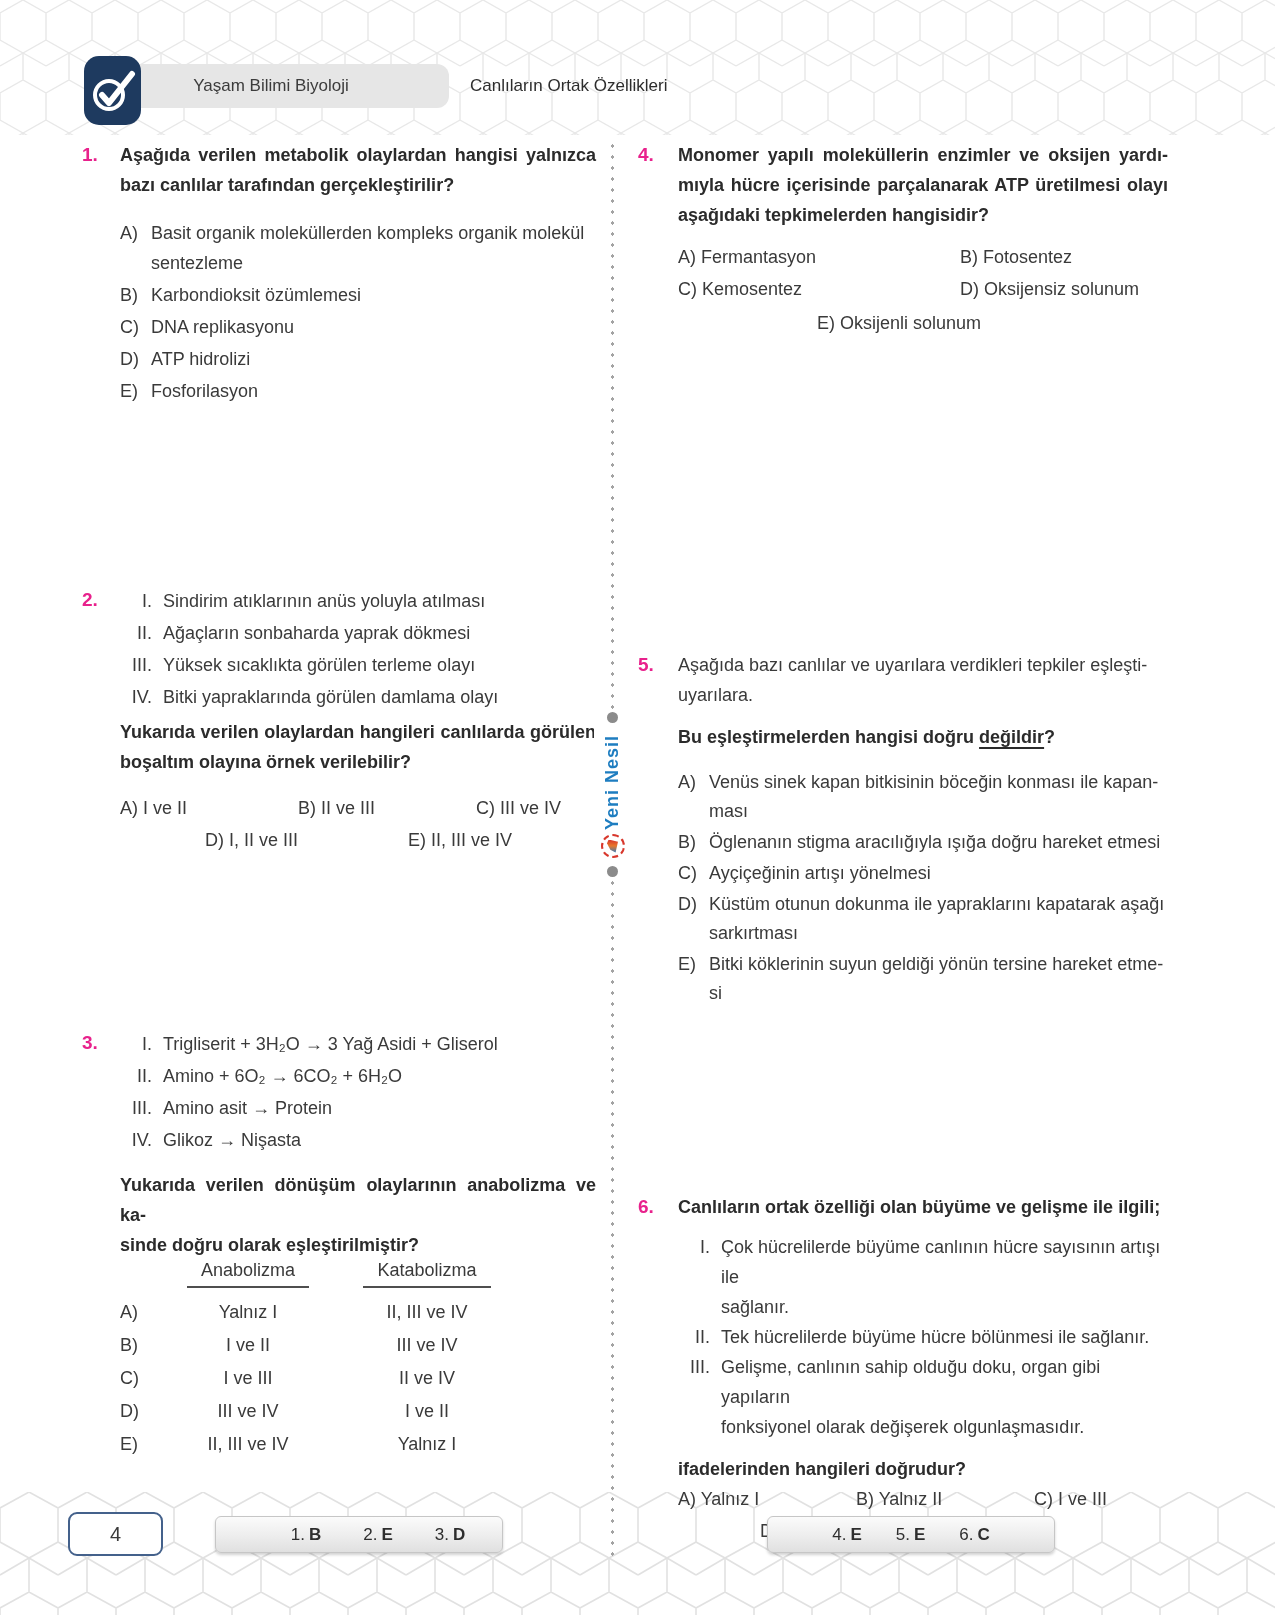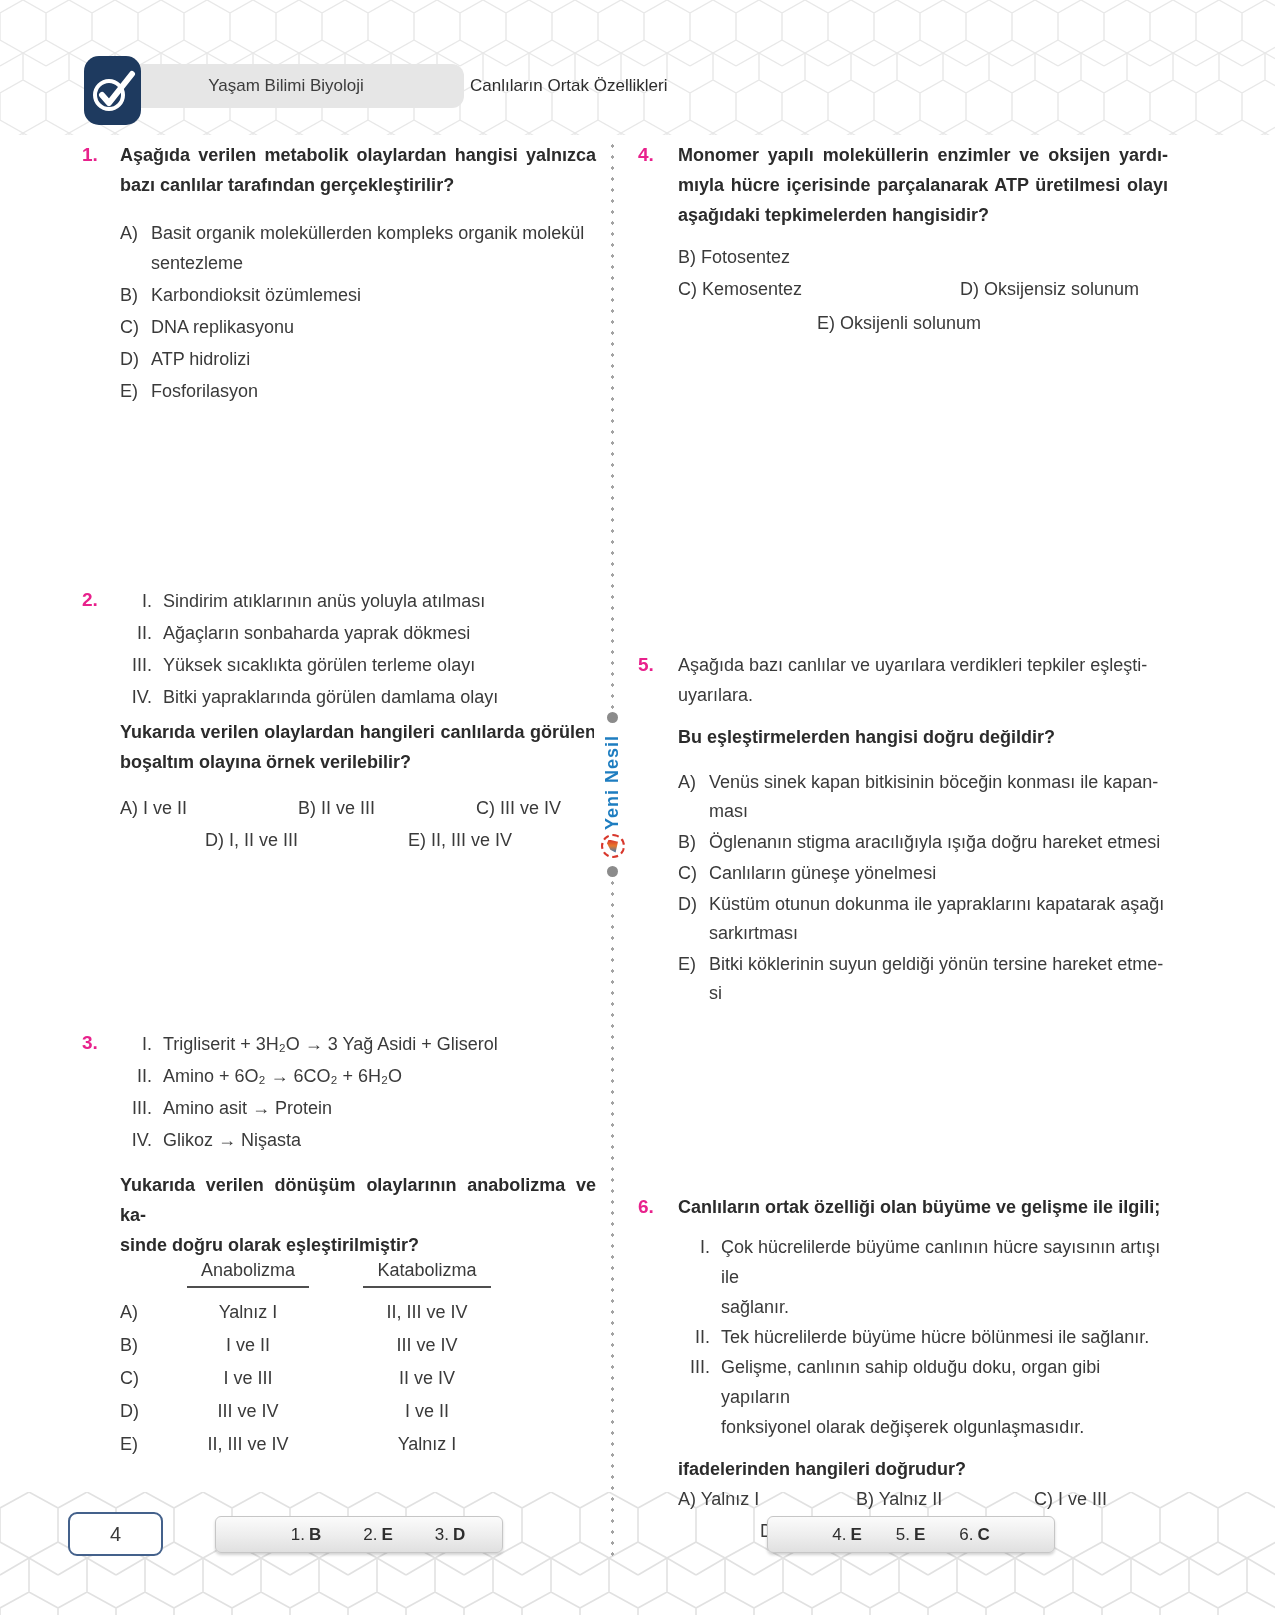--- a/index.html
+++ b/index.html
@@ -13,21 +13,21 @@
   #hex-top { top:0; height:135px; }
   #hex-bottom { top:1492px; height:123px; }
 
   
   #logo {
     position:absolute; left:84px; top:56px; width:57px; height:69px;
     background:#1e3a5f; border-radius:15px; z-index:3;
   }
   #logo svg { position:absolute; left:4px; top:6px; overflow:visible; }
   #course-bar {
-    position:absolute; left:108px; top:64px; width:356px; height:44px;
+    position:absolute; left:93px; top:64px; width:356px; height:44px;
     background:#e6e6e6; border-radius:0 12px 12px 0; z-index:2;
     display:flex; align-items:center; justify-content:center;
     font-size:17px; color:#3c3c3c;
   }
   #topic {
     position:absolute; left:470px; top:64px; height:44px; line-height:44px;
     font-size:17px; color:#2d2d2d; z-index:2;
   }
 
   
@@ -59,21 +59,21 @@
   
   #col-left  { position:absolute; left:82px;  top:140px; width:514px; }
   #col-right { position:absolute; left:638px; top:140px; width:530px; }
   .q { position:absolute; left:0; right:0; display:flex; }
   .qnum { flex:none; width:38px; font-size:19px; font-weight:bold; color:#e8218c; line-height:30px; }
   .qbody { flex:1; }
   .stem { font-size:18px; font-weight:bold; color:#2b2b2b; line-height:30px; }
   .jline { text-align:justify; text-align-last:justify; }
   .plain { font-weight:normal; color:#3a3a3a; }
   .preline { white-space:pre-line; }
-  .u { text-decoration-thickness:2px; text-underline-offset:4px; }
+  .u { text-decoration:underline; text-decoration-thickness:2px; text-underline-offset:4px; }
 
   .items { font-size:18px; line-height:32px; }
   .item { display:flex; }
   .rnum { flex:none; width:32px; text-align:right; margin-right:11px; }
 
   .opts { margin-top:10px; font-size:18px; line-height:30px; }
   .opt { display:flex; margin-bottom:2px; }
   .olet { flex:none; width:31px; }
   .otxt { flex:1; }
 
@@ -296,20 +296,21 @@
 
     <div class="q" style="top:0">
       <div class="qnum" style="width:40px">4.</div>
       <div class="qbody">
         <div class="stem">
           <div class="jline">Monomer yapılı moleküllerin enzimler ve oksijen yardı-</div>
           <div class="jline">mıyla hücre içerisinde parçalanarak ATP üretilmesi olayı</div>
           <div>aşağıdaki tepkimelerden hangisidir?</div>
         </div>
         <div class="row2c" style="margin-top:12px">
+          <span style="flex:none;width:282px">A) Fermantasyon</span>
           <span>B) Fotosentez</span>
         </div>
         <div class="row2c" style="margin-top:2px">
           <span style="flex:none;width:282px">C) Kemosentez</span>
           <span>D) Oksijensiz solunum</span>
         </div>
         <div class="row2c" style="margin-top:4px; padding-left:139px">
           <span>E) Oksijenli solunum</span>
         </div>
       </div>
@@ -330,21 +331,21 @@
               <span class="olet">A)</span>
               <span class="otxt preline">Venüs sinek kapan bitkisinin böceğin konması ile kapan-
 ması</span>
             </div>
           <div class="opt">
               <span class="olet">B)</span>
               <span class="otxt">Öglenanın stigma aracılığıyla ışığa doğru hareket etmesi</span>
             </div>
           <div class="opt">
               <span class="olet">C)</span>
-              <span class="otxt">Canlıların güneşe yönelmesi</span>
+              <span class="otxt">Ayçiçeğinin artışı yönelmesi</span>
             </div>
           <div class="opt">
               <span class="olet">D)</span>
               <span class="otxt preline">Küstüm otunun dokunma ile yapraklarını kapatarak aşağı
 sarkırtması</span>
             </div>
           <div class="opt">
               <span class="olet">E)</span>
               <span class="otxt preline">Bitki köklerinin suyun geldiği yönün tersine hareket etme-
 si</span>

